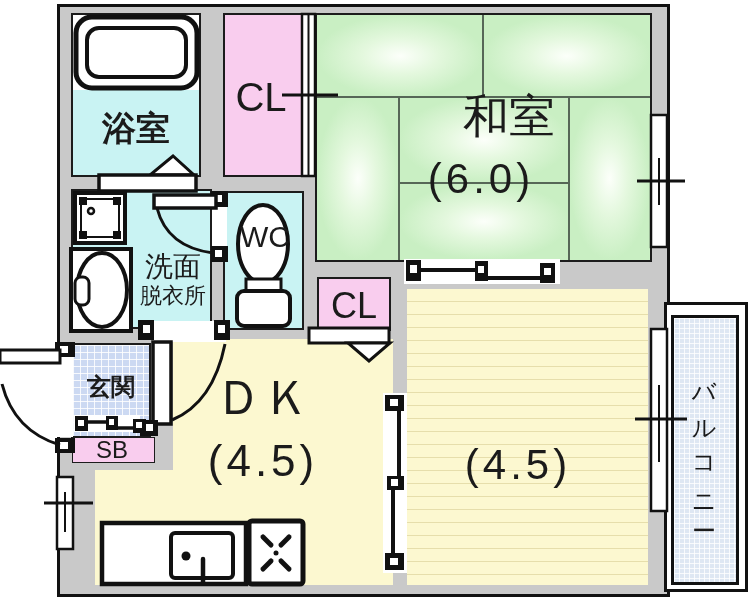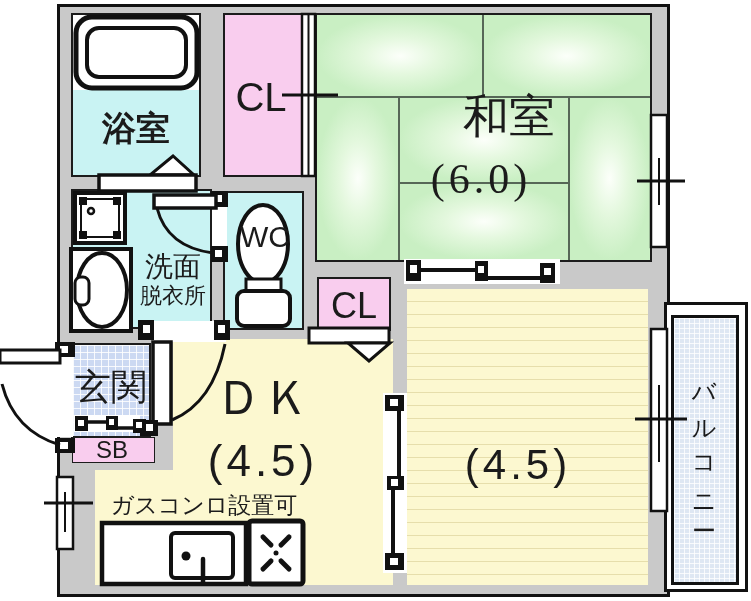--- a/index.html
+++ b/index.html
@@ -223,26 +223,25 @@
       <line x1="289" y1="537" x2="281" y2="545" stroke="#111" stroke-width="5" stroke-linecap="round"></line>
       <line x1="263" y1="569" x2="271" y2="561" stroke="#111" stroke-width="5" stroke-linecap="round"></line>
       <line x1="289" y1="569" x2="281" y2="561" stroke="#111" stroke-width="5" stroke-linecap="round"></line>
       <circle cx="276" cy="553" r="2.5" fill="#111"></circle>
     </g>
   </svg>
 
   <div class="label" style="left:136px;top:128px;font-size:34px;font-weight:bold;">浴室</div>
   <div class="label" style="left:261px;top:97px;font-size:40px;">CL</div>
   <div class="label" style="left:481px;top:116px;font-size:46px;margin-left:28px;">和室</div>
-  <div class="label" style="left:481px;top:179px;font-size:42px;letter-spacing:4px;font-family:Liberation Serif, serif;">(6.0)</div>
+  <div class="label" style="left:481px;top:179px;font-size:42px;letter-spacing:4px;">(6.0)</div>
   <div class="label" style="left:265px;top:213px;font-size:30px;margin-top:24px;">WC</div>
   <div class="label" style="left:173px;top:267px;font-size:28px;">洗面</div>
   <div class="label" style="left:173px;top:296px;font-size:22px;">脱衣所</div>
   <div class="label" style="left:354px;top:306px;font-size:36px;">CL</div>
-  <div class="label" style="left:111px;top:387px;font-size:36px;">玄関</div>
+  <div class="label" style="left:111px;top:387px;font-size:24px;font-weight:bold;">玄関</div>
   <div class="label" style="left:112px;top:450px;font-size:24px;">SB</div>
   <div class="label" style="left:263px;top:398px;font-size:48px;">ＤＫ</div>
   <div class="label" style="left:263px;top:461px;font-size:44px;letter-spacing:4px;">(4.5)</div>
   <div class="label" style="left:518px;top:465px;font-size:42px;letter-spacing:4px;">(4.5)</div>
-  <div class="label" style="left:204px;top:505px;font-size:23px;">ガスコンロ設置可</div>
   <div class="label vlabel" style="left:704px;top:447px;font-size:24px;letter-spacing:11px;">バルコニー</div>
 
 </div>
 
 </body></html>

